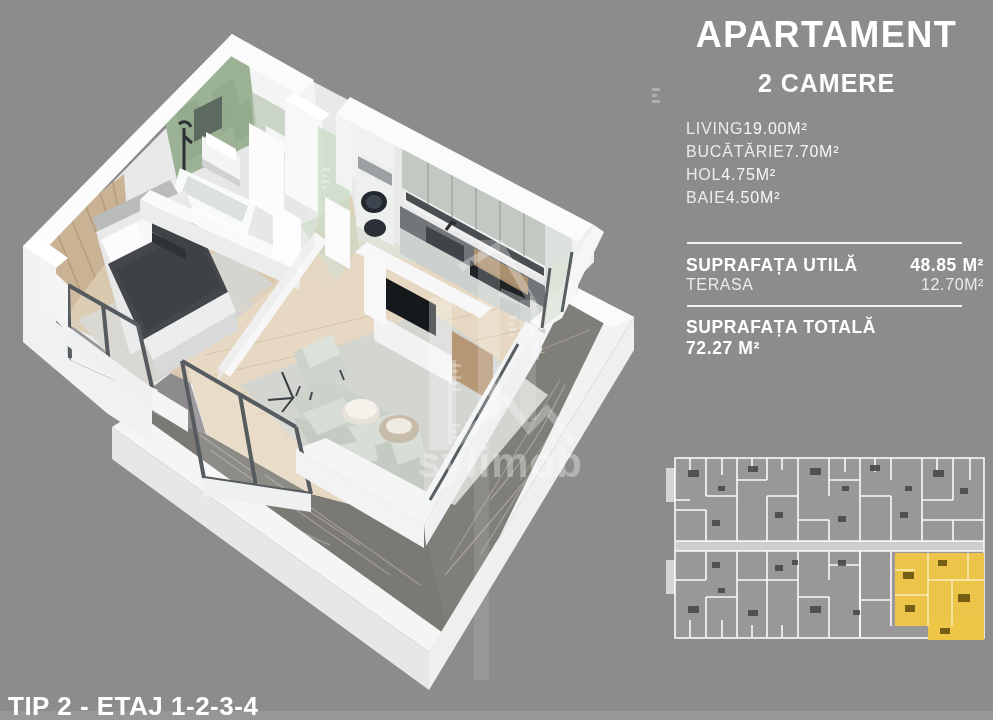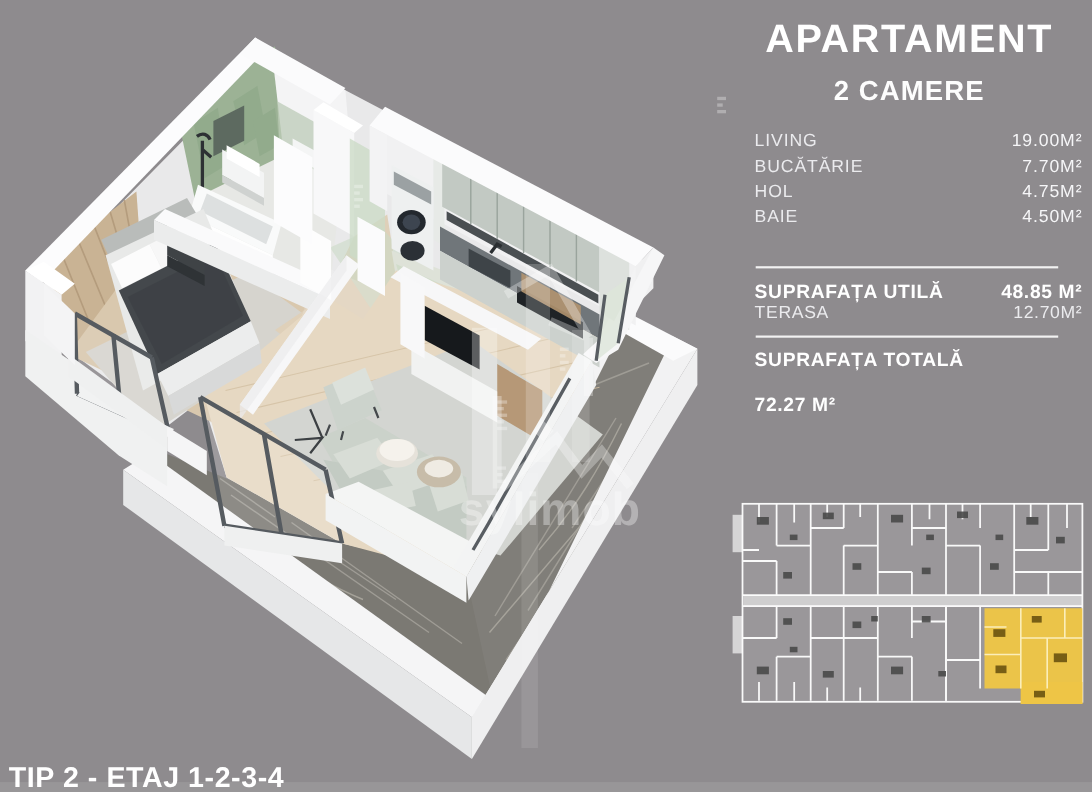--- a/index.html
+++ b/index.html
@@ -4,25 +4,25 @@
 <style>
   html,body{margin:0;padding:0;}
   body{width:993px;height:720px;overflow:hidden;background:#8e8b8e;font-family:"Liberation Sans",sans-serif;}
   .stage{position:relative;width:993px;height:720px;}
   svg{position:absolute;left:0;top:0;}
   .panel{position:absolute;left:660px;top:0;width:333px;color:#fff;}
   .panel *{white-space:nowrap;}
   .h1{position:absolute;top:14px;width:100%;font-size:36px;font-weight:bold;letter-spacing:1.5px;text-align:center;color:#fff;}
   .h2{position:absolute;top:69px;width:100%;font-size:25px;font-weight:bold;letter-spacing:1px;text-align:center;color:#fdfdfd;}
   .rows{position:absolute;top:121px;left:26px;right:9px;}
-  .row{display:flex;justify-content:space-between;font-size:16px;line-height:16px;color:#ebebee;margin-bottom:7px;letter-spacing:0.8px;}
+  .row{display:flex;font-size:16px;line-height:16px;color:#ebebee;margin-bottom:7px;letter-spacing:0.8px;}
   .row .v{color:#f6f6f8;}
   .div{position:absolute;left:27px;width:275px;border-top:2.5px solid #f2f2f2;}
   .trow{position:absolute;left:26px;right:9px;display:flex;justify-content:space-between;font-size:17.5px;letter-spacing:0.6px;}
-  .trow.b{font-weight:bold;gap:20px;}
+  .trow.b{font-weight:bold;}
   .title{position:absolute;left:8px;top:691px;font-size:26px;font-weight:bold;color:#fff;letter-spacing:0.5px;}
 </style>
 </head>
 <body>
 <div class="stage">
 <svg width="993" height="720" viewBox="0 0 993 720">
 
   <rect x="0" y="0" width="993" height="720" fill="#8e8b8e"></rect>
 
   <rect x="0" y="711" width="993" height="9" fill="#989698"></rect>

